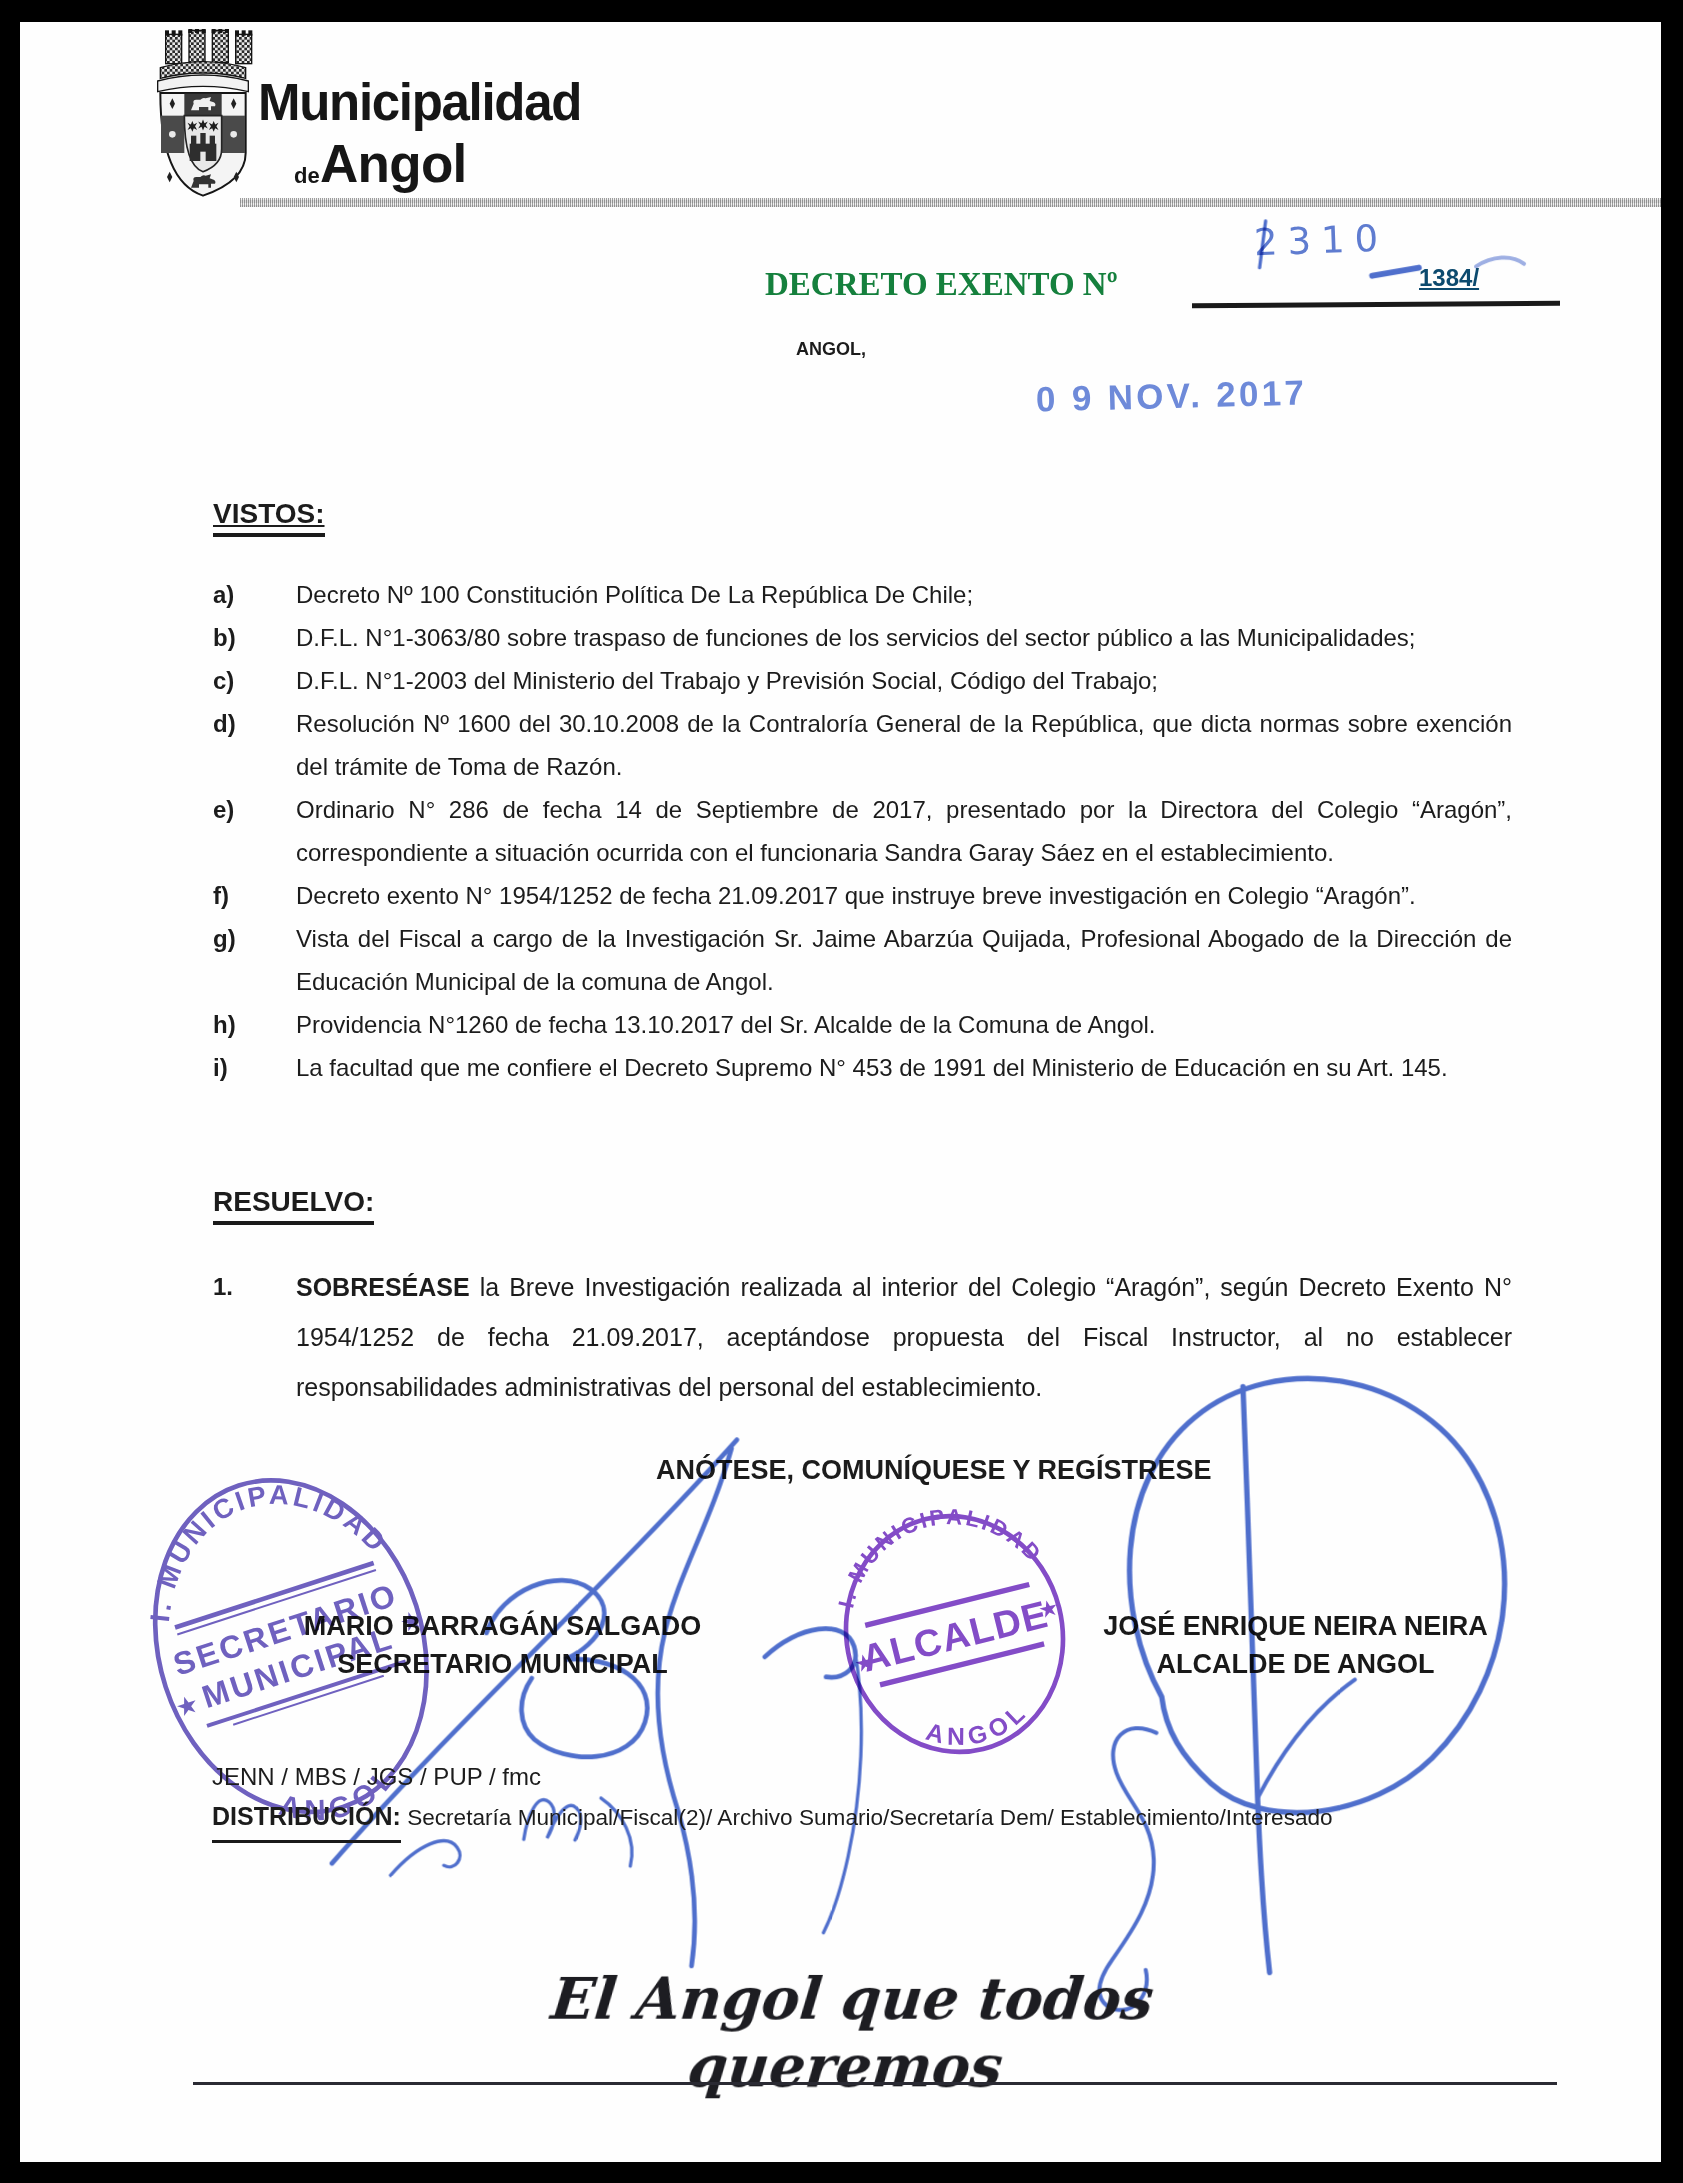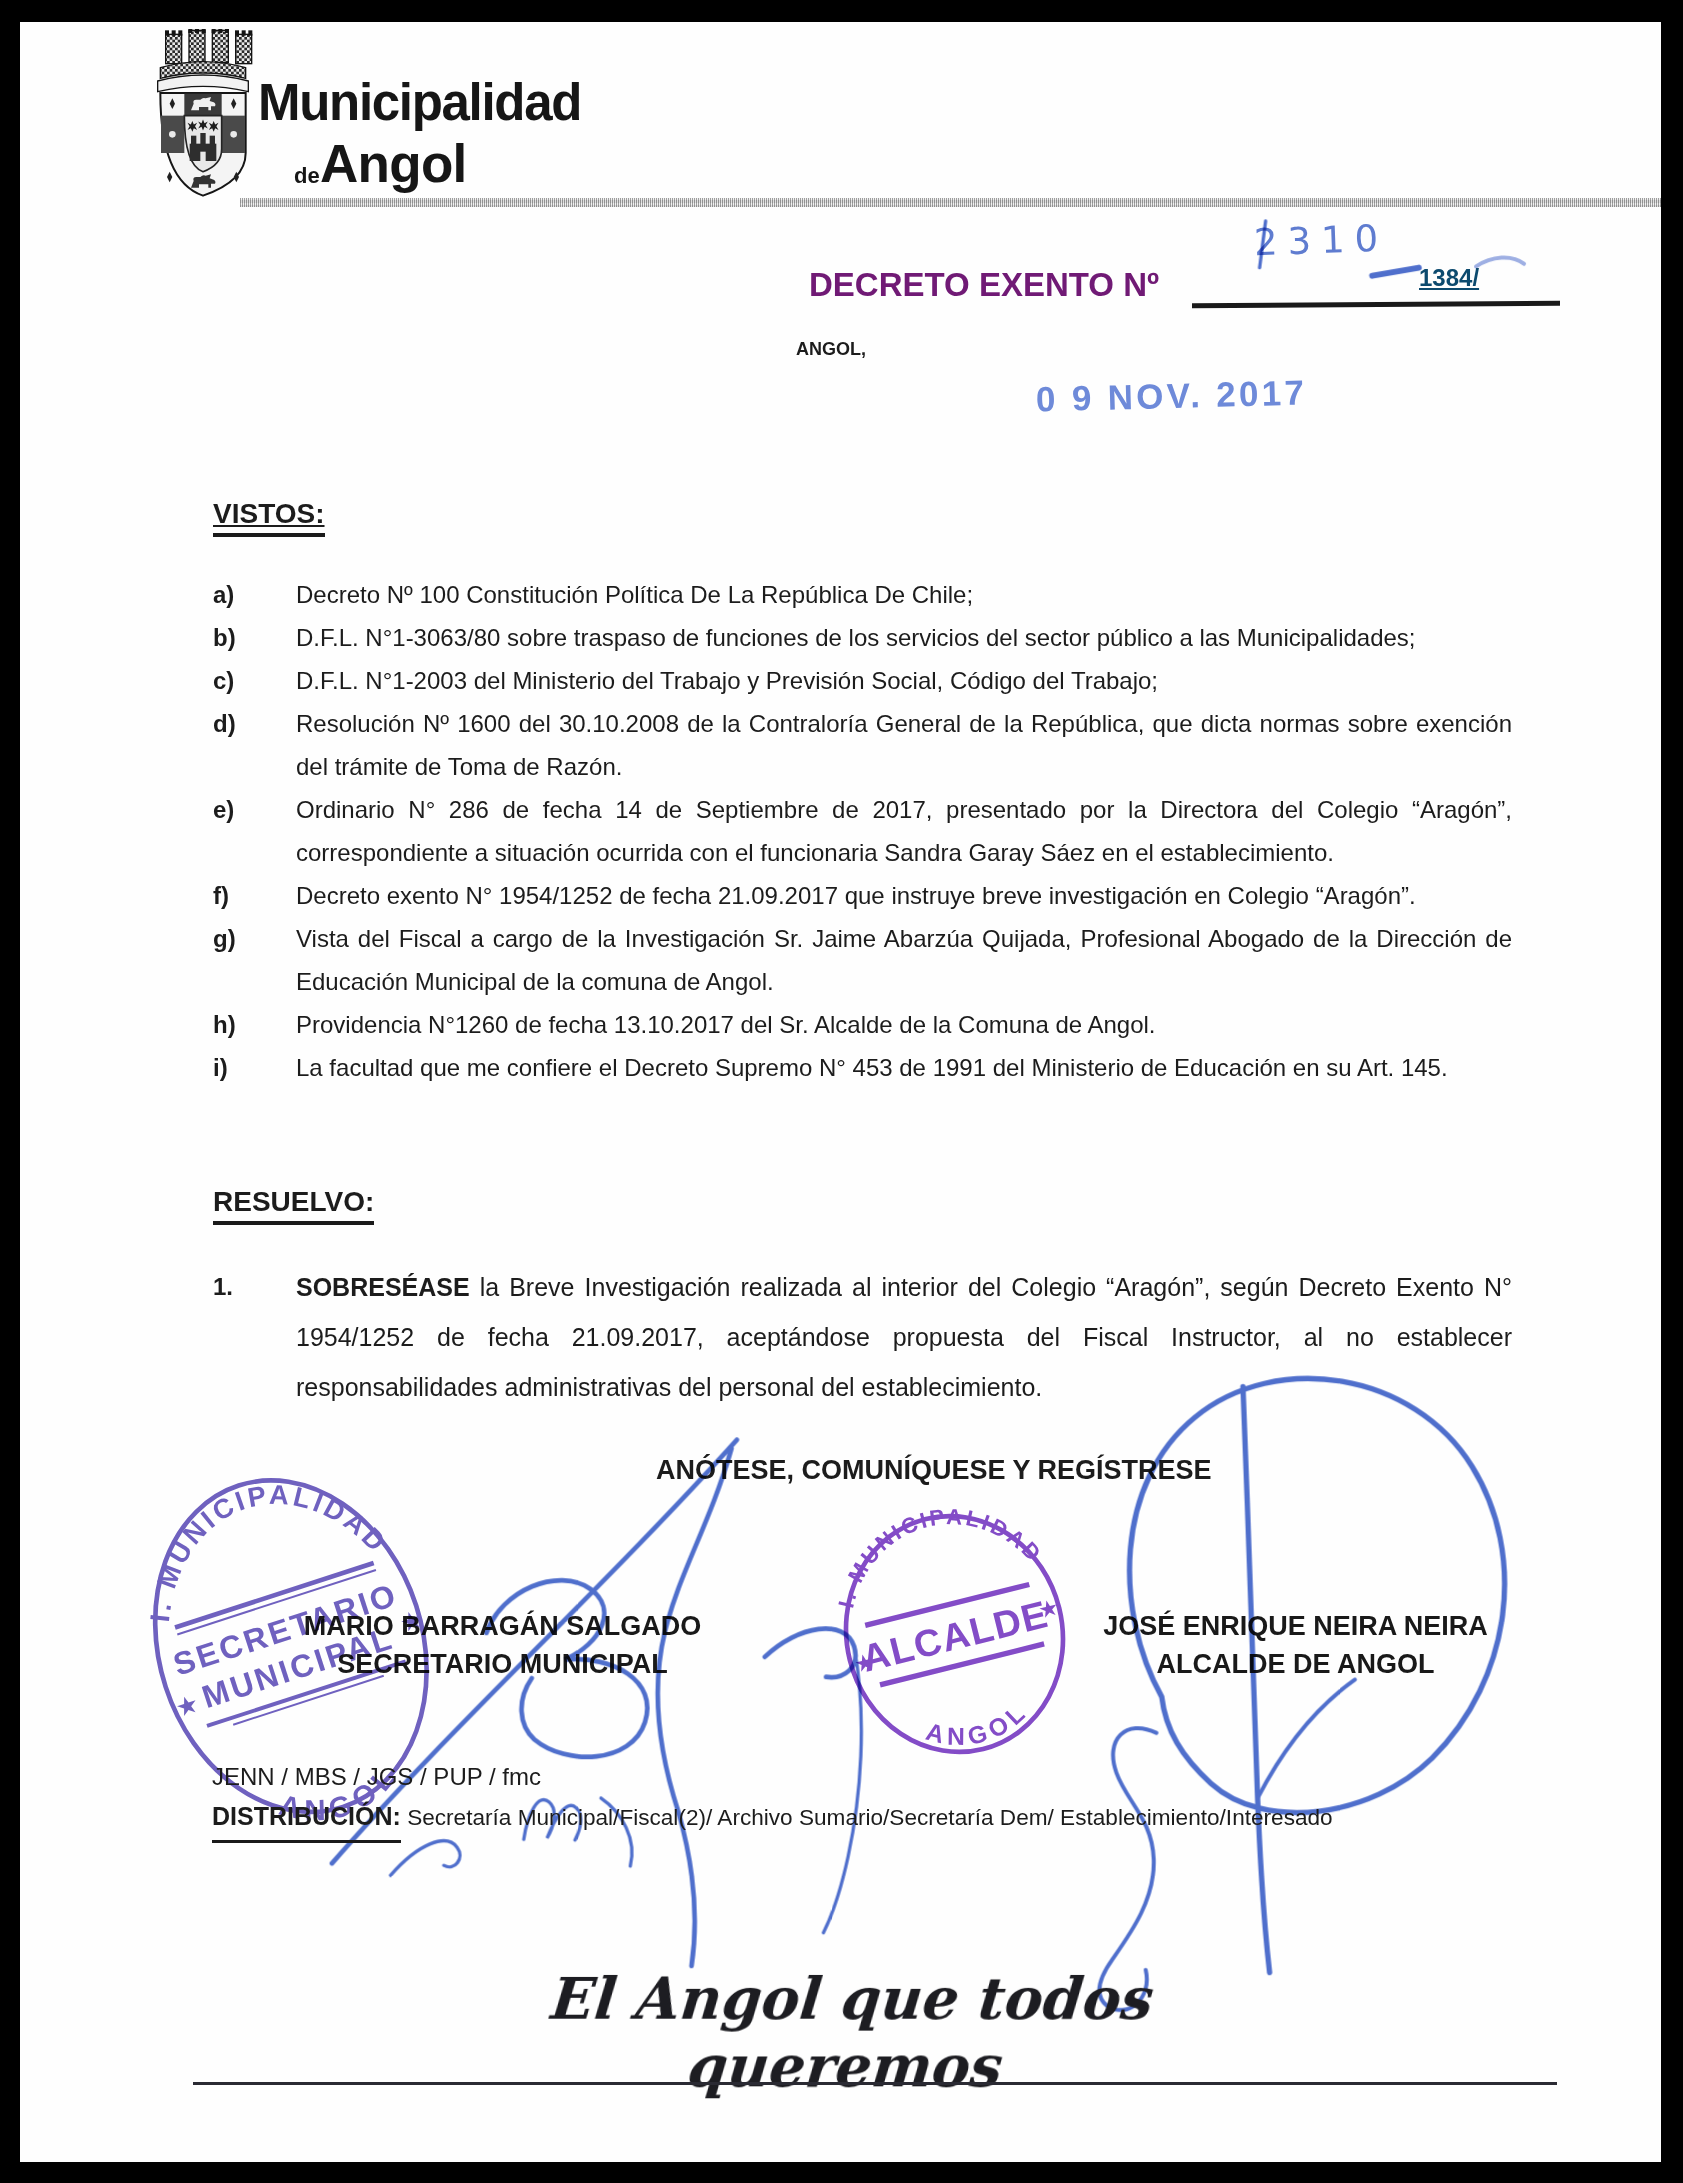--- a/index.html
+++ b/index.html
@@ -8,21 +8,21 @@
   .abs{position:absolute;}
   
   #crest{left:123px;top:6.7px;width:120px;height:172px;}
   #org1{left:238px;top:51px;font-size:51px;font-weight:bold;letter-spacing:-1.3px;color:#161616;}
   #org-de{left:274px;top:141px;font-size:22px;font-weight:bold;color:#161616;}
   #org2{left:300px;top:111px;font-size:53px;font-weight:bold;letter-spacing:-0.7px;color:#161616;}
   #grayband{left:220px;top:176px;width:1421px;height:9.3px;
      background:repeating-linear-gradient(90deg,rgba(110,110,110,.65) 0 0.7px,rgba(235,235,235,.5) 0.7px 2px),
                 repeating-linear-gradient(0deg,rgba(130,130,130,.35) 0 0.7px,rgba(240,240,240,.35) 0.7px 1.3px);}
   
-  #decree-title{left:789px;top:244px;font-size:33px;font-weight:bold;color:#701a75;}
+  #decree-title{left:745px;top:244px;font-size:33px;font-weight:bold;color:#15803d;font-family:Liberation Serif, serif;}
   #decree-underline{left:1172px;top:280px;width:368px;height:4.7px;background:#1a1a1a;transform:rotate(-0.4deg);}
   #decree-typed{left:1399px;top:242px;font-size:24px;font-weight:bold;color:#0c4a6e;text-decoration:underline;}
   #decree-hand{left:1234px;top:197px;font-size:37px;font-weight:400;color:#4466c8;letter-spacing:10px;transform:rotate(-2deg);font-family:"DejaVu Sans",sans-serif;opacity:.85;}
   #city-line{left:776px;top:317px;font-size:18px;font-weight:bold;}
   #date-stamp{left:1016px;top:354px;font-size:35px;font-weight:bold;color:#5b7bd5;letter-spacing:3.3px;transform:rotate(-1.5deg);opacity:.88;}
   
   #vistos-head,#resuelvo-head{font-size:28px;font-weight:bold;border-bottom:4px solid #1a1a1a;padding-bottom:3.3px;}
   #vistos-head{left:193px;top:476px;text-decoration:underline;}
   #vistos-list{left:193px;top:551px;width:1299px;}
   .vrow{display:flex;}

